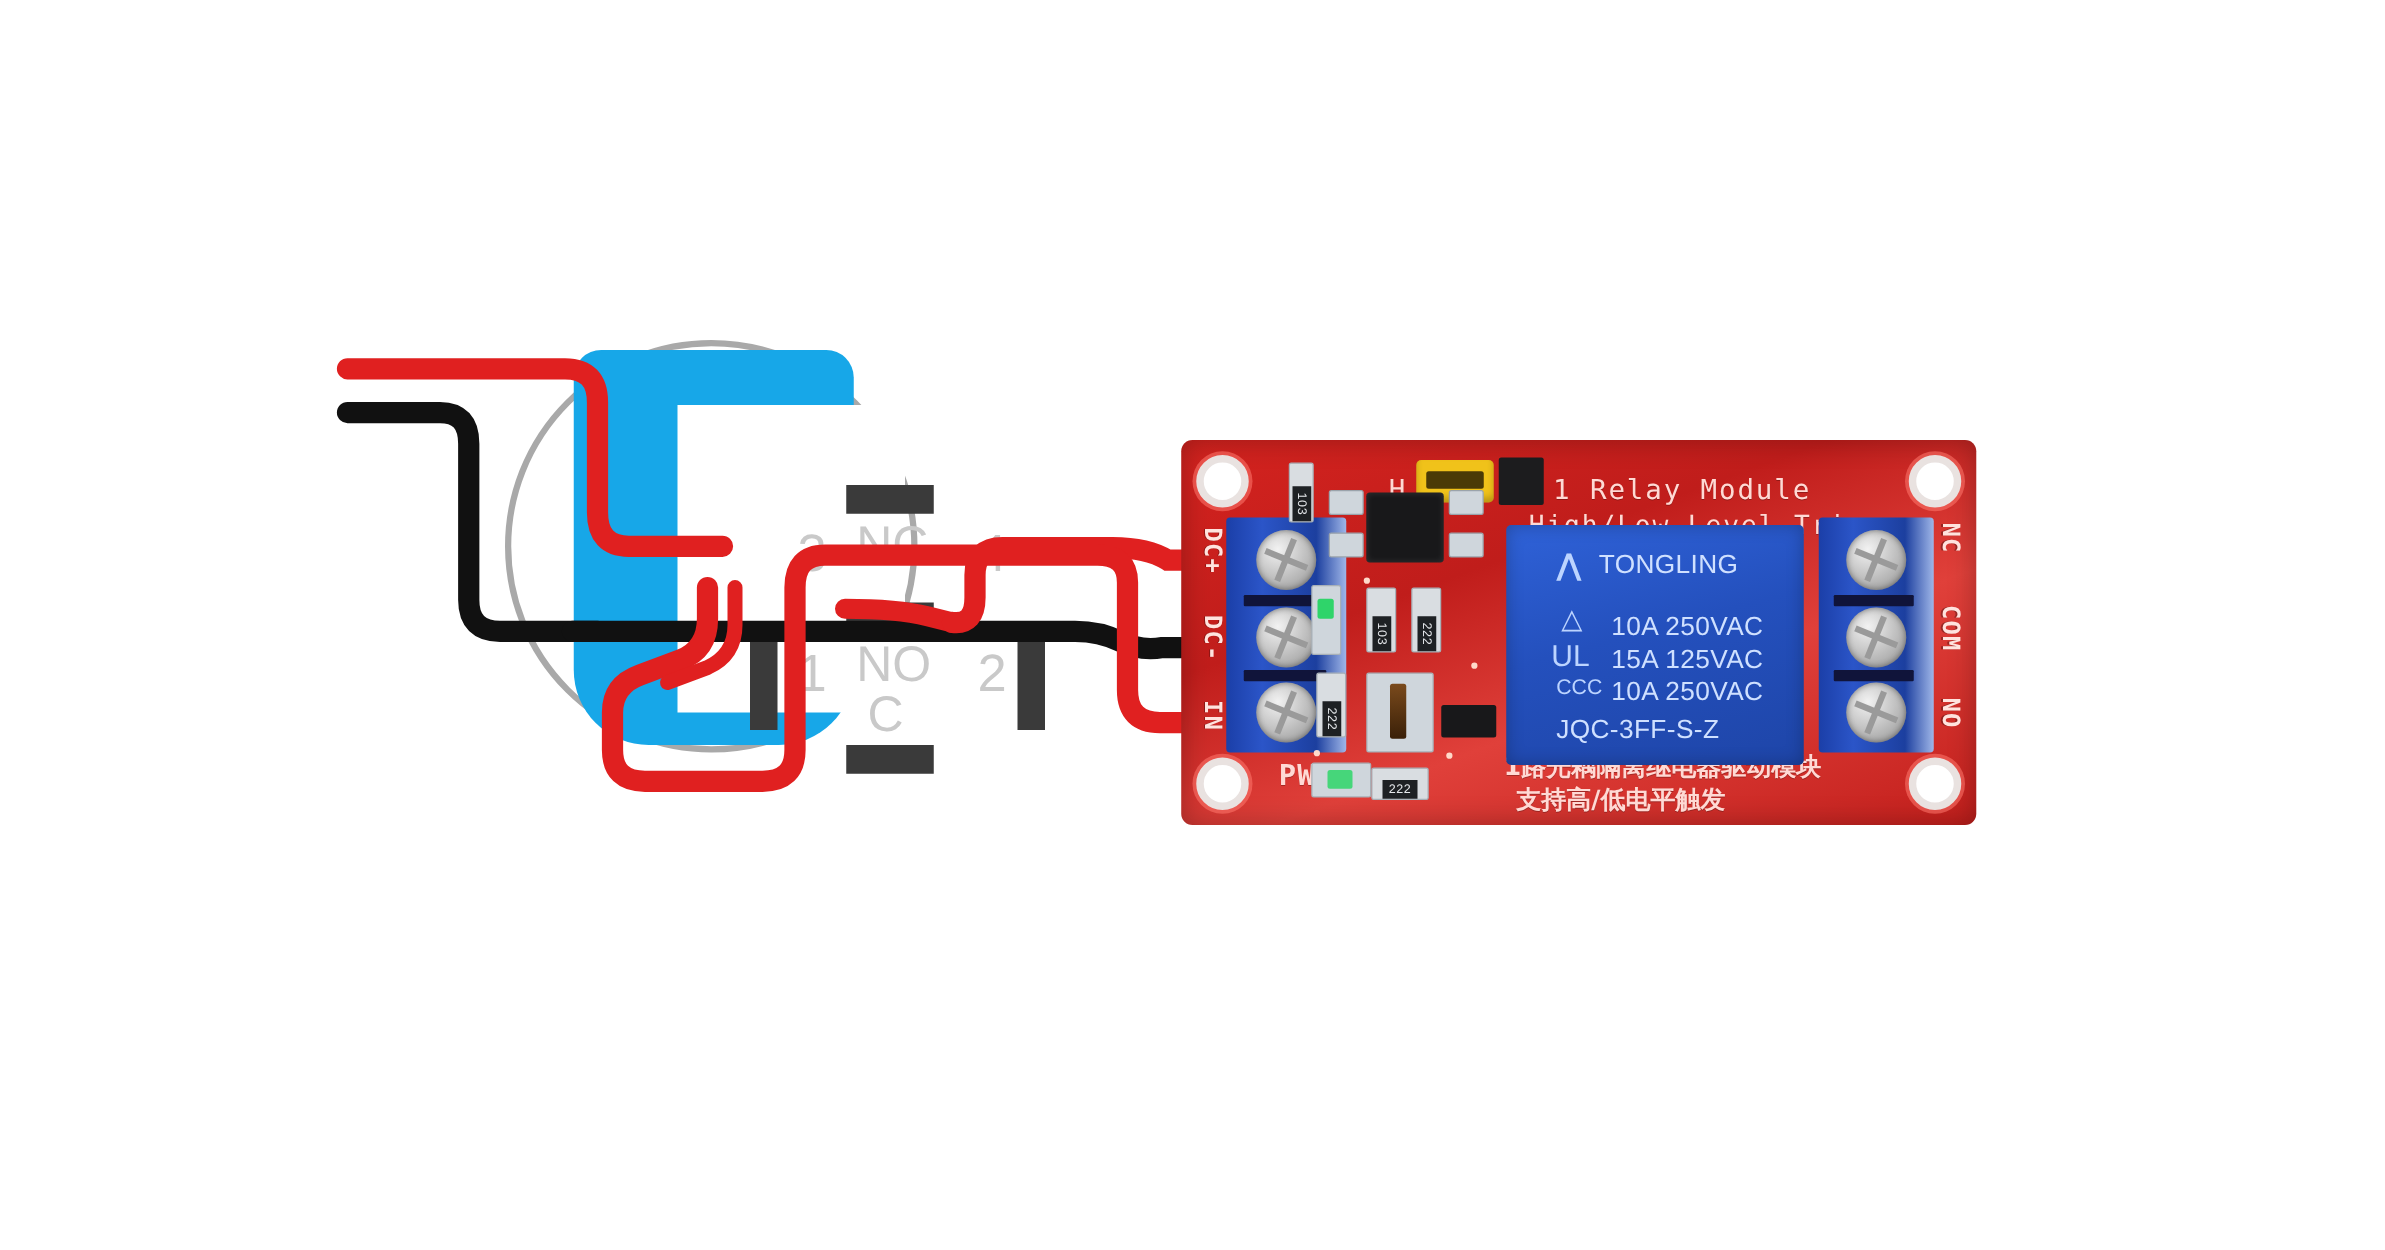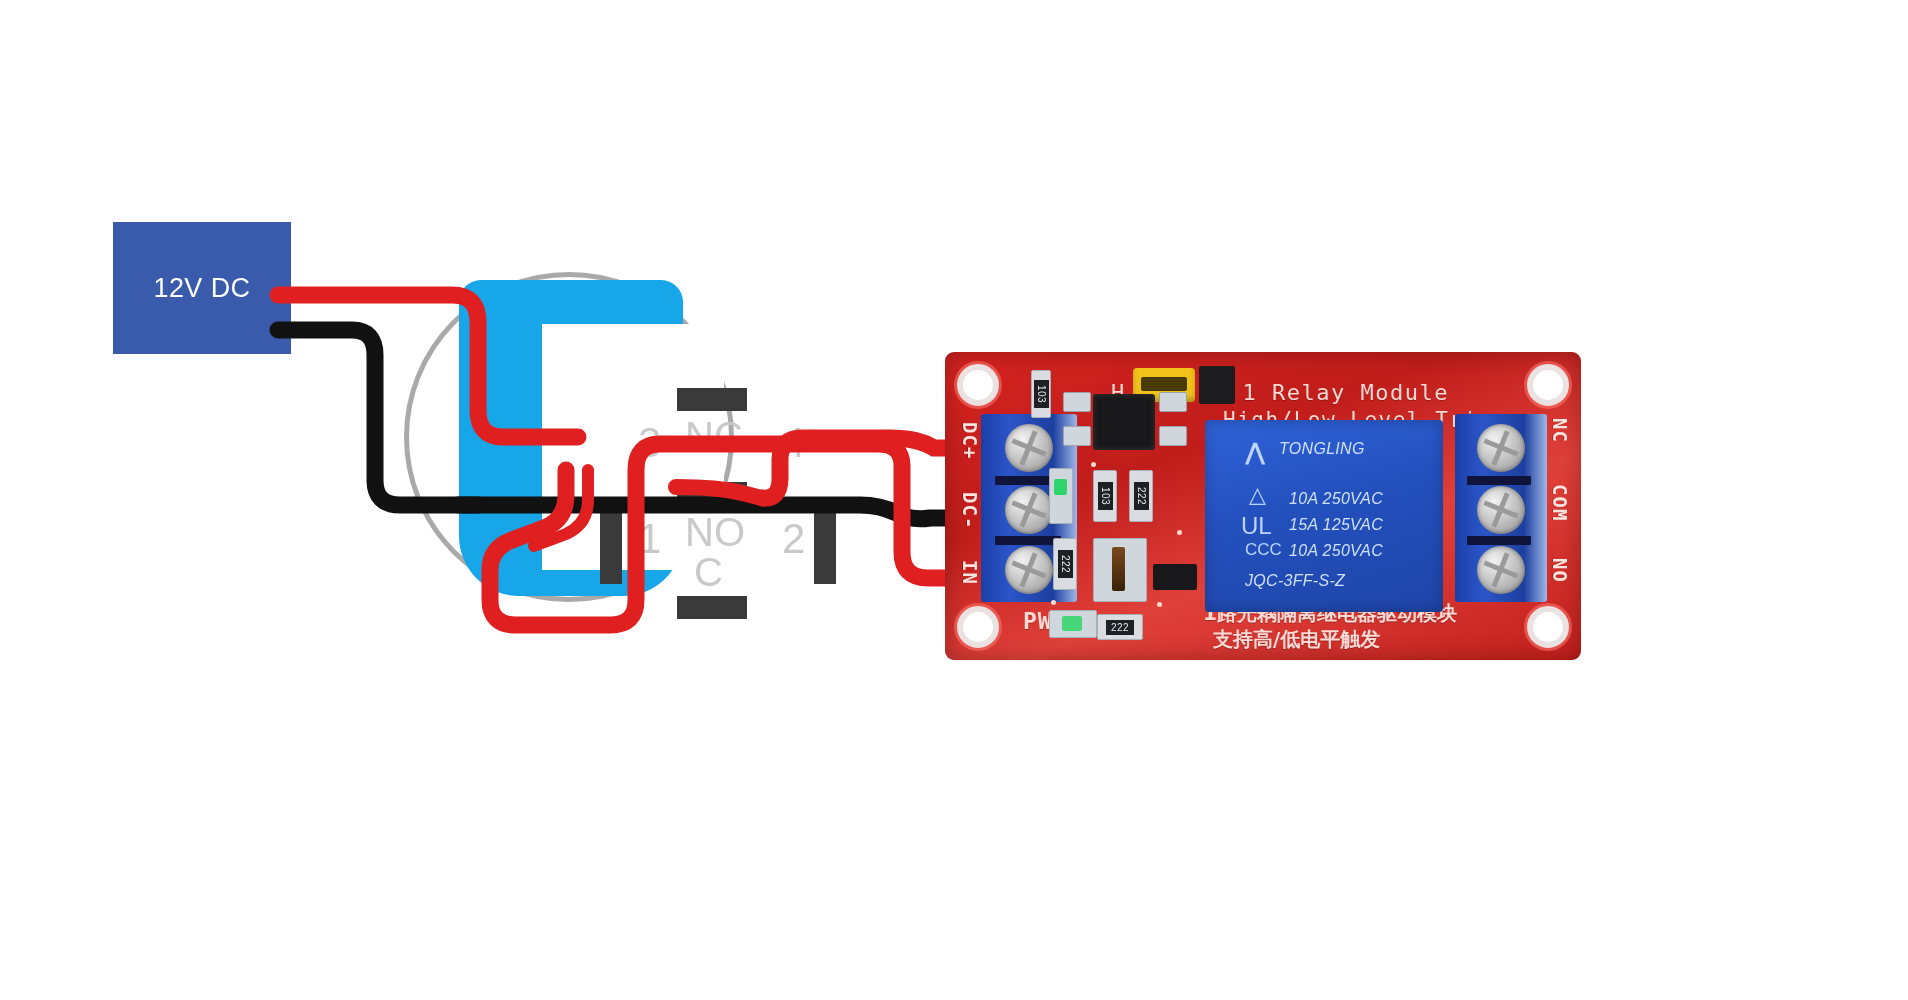--- a/index.html
+++ b/index.html
@@ -72,39 +72,39 @@
 
   .pinlbl{position:absolute;color:#ffe3de;font-size:19px;font-weight:bold;
           font-family:"DejaVu Sans Mono","Liberation Mono",monospace;
           writing-mode:vertical-rl;letter-spacing:1px;text-shadow:0 1px 0 rgba(0,0,0,.3);}
   #lbl-dcp{left:14px;top:70px;} #lbl-dcm{left:14px;top:140px;} #lbl-in{left:14px;top:208px;}
   #lbl-nc{right:10px;top:66px;} #lbl-com{right:10px;top:132px;} #lbl-no{right:10px;top:206px;}
 
   #relay{position:absolute;left:260px;top:68px;width:238px;height:192px;
          background:linear-gradient(165deg,#2f62d8 0%,#2450bd 45%,#1e45a8 100%);
          border-radius:4px;box-shadow:inset 0 0 14px rgba(0,0,0,.25);}
-  #relay .rtxt{position:absolute;color:#cfe0ff;font-size:16px;letter-spacing:.3px;white-space:nowrap;font-style:italic;}
+  #relay .rtxt{position:absolute;color:#cfe0ff;font-size:21px;letter-spacing:.3px;white-space:nowrap;}
   #r-brand{left:74px;top:20px;font-size:20px;}
   #r-l1{left:84px;top:70px;} #r-l2{left:84px;top:96px;} #r-l3{left:84px;top:122px;}
   #r-part{left:40px;top:152px;font-size:22px;}
   .rmark{position:absolute;color:#bcd4ff;}
   #r-logo{left:40px;top:18px;font-size:24px;font-weight:bold;}
   #r-tri{left:44px;top:62px;font-size:22px;}
   #r-ul{left:36px;top:92px;font-size:24px;}
   #r-ccc{left:40px;top:120px;font-size:17px;}
 
   #opto{position:absolute;left:148px;top:42px;width:62px;height:56px;background:#18181a;border-radius:3px;
         box-shadow:inset 0 0 6px rgba(255,255,255,.12);}
   .pad2{position:absolute;width:26px;height:18px;background:#cfd6dc;border-radius:2px;border:1px solid #9aa3ab;}
   #jumper{position:absolute;left:188px;top:16px;width:62px;height:34px;background:#f0c21a;border-radius:4px;
           box-shadow:inset 0 -4px 5px rgba(0,0,0,.22);}
   #jumper::after{content:"";position:absolute;left:8px;top:9px;width:46px;height:14px;background:#4a3a06;border-radius:2px;}
   #header{position:absolute;left:254px;top:14px;width:36px;height:38px;background:#1c1c1e;border-radius:2px;}
   .smd{position:absolute;background:#d9dde1;border-radius:2px;border:1px solid #a8b0b7;
-       display:flex;align-items:center;justify-content:center;}
+       display:flex;align-items:flex-end;justify-content:center;}
   .smd i{font-style:normal;font-size:10px;color:#16181a;background:#1e2124;color:#e6e9ec;
          padding:5px 2px;writing-mode:vertical-rl;letter-spacing:.5px;}
   #sr-103a{left:86px;top:18px;width:18px;height:46px;}
   #sr-103b{left:148px;top:118px;width:22px;height:50px;}
   #sr-222a{left:184px;top:118px;width:22px;height:50px;}
   #sr-222b{left:108px;top:186px;width:22px;height:50px;}
   #sr-222c{left:152px;top:262px;width:44px;height:24px;}
   #sr-222c i{writing-mode:horizontal-tb;padding:2px 5px;}
   #led-green{position:absolute;left:104px;top:116px;width:22px;height:54px;background:#cfd6dc;
              border-radius:2px;border:1px solid #a8b0b7;}
@@ -117,23 +117,20 @@
   #diode::after{content:"";position:absolute;left:18px;top:8px;width:13px;height:44px;
                 background:linear-gradient(180deg,#7a4a1c,#3a2008);border-radius:2px;}
   #transistor{position:absolute;left:208px;top:212px;width:44px;height:26px;background:#18181a;border-radius:2px;}
   .vias{position:absolute;width:5px;height:5px;border-radius:50%;background:#ffd9c9;}
 </style>
 </head>
 <body>
 
 <div id="stage">
 
-  <div id="psu">
-    <span>12V DC</span>
-  </div>
 
   <svg class="layer" id="wires" viewBox="0 0 1908 1000">
 
     <path d="M 278 330 L 352 330 Q 375 330 375 355 L 375 480 Q 375 505 400 505 L 478 505" fill="none" stroke="#111111" stroke-width="17" stroke-linecap="round"></path>
 
     <path d="M 278 295 L 452 295 Q 478 295 478 322 L 478 410 Q 478 437 503 437 L 578 437" fill="none" stroke="#e02020" stroke-width="17" stroke-linecap="round"></path>
 
     <path d="M 458 505 L 860 505 Q 880 505 896 513 Q 912 521 930 518 L 962 518" fill="none" stroke="#111111" stroke-width="17" stroke-linecap="round"></path>
 
     <path d="M 676 487 Q 718 487 742 493 L 762 498" fill="none" stroke="#e02020" stroke-width="16" stroke-linecap="round"></path>

